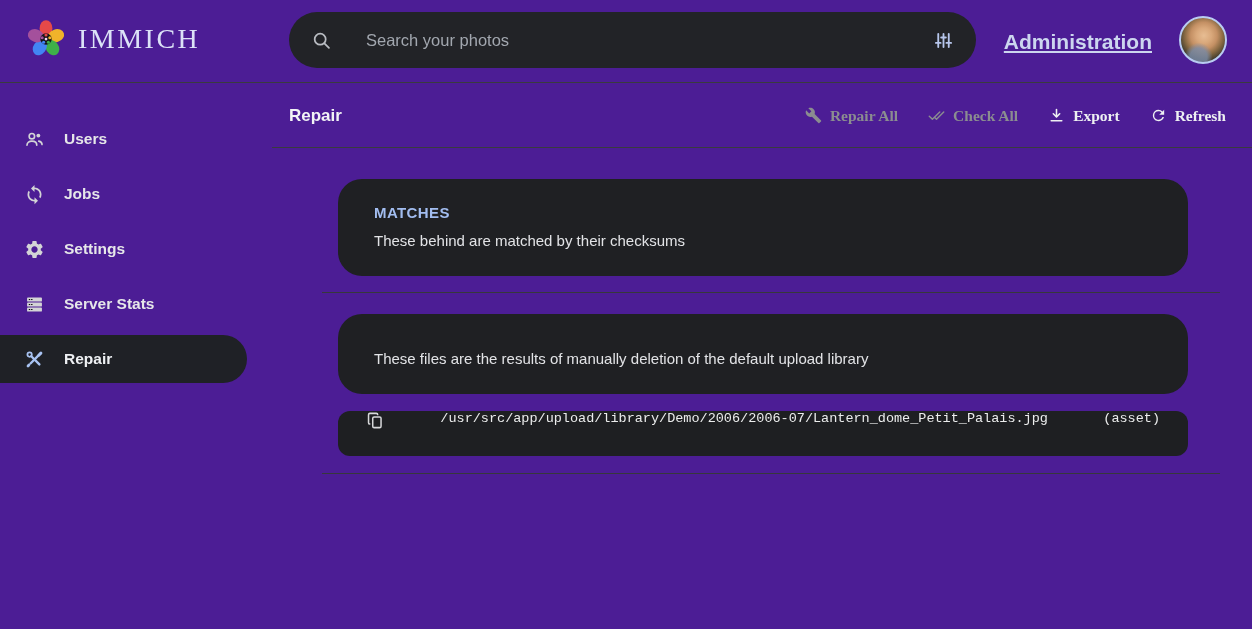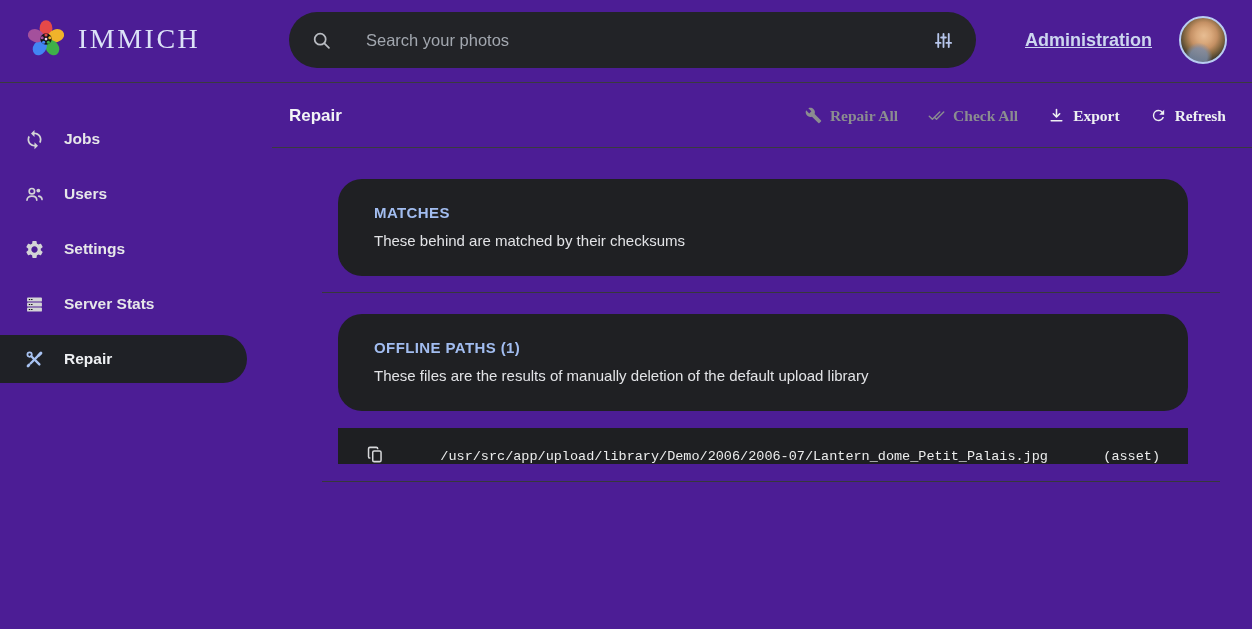--- a/index.html
+++ b/index.html
@@ -11,21 +11,21 @@
 
   
   .topbar{position:absolute;top:0;left:0;width:1252px;height:83px;border-bottom:1px solid #3a3b3e;box-sizing:border-box;}
   .logo{position:absolute;left:24px;top:17px;display:flex;align-items:center;gap:10px;}
   .logo-text{font-family:"Liberation Serif",serif;font-size:28px;letter-spacing:2.5px;color:#dce2f7;font-weight:400;}
   .search-bar{position:absolute;left:289px;top:12px;width:687px;height:56px;border-radius:28px;background:#222327;display:flex;align-items:center;gap:32px;padding:0 22px;box-sizing:border-box;}
   .search-bar input{flex:1;background:transparent;border:none;outline:none;color:#cfd2d8;font-size:16.5px;font-family:"Liberation Sans",sans-serif;}
   .search-bar input::placeholder{color:#a2a7af;}
   .search-icon{color:#b9bcc2;}
   .tune-icon{color:#b7c6ec;}
-  .admin-link{position:absolute;right:100px;top:30px;font-size:18px;font-weight:700;color:#ccd6ef;text-decoration:underline;cursor:pointer;}
+  .admin-link{position:absolute;right:100px;top:30px;font-size:21px;font-weight:700;color:#ccd6ef;text-decoration:underline;cursor:pointer;}
   .avatar{position:absolute;right:25px;top:16px;width:48px;height:48px;border-radius:50%;border:2px solid #b9ccf2;box-sizing:border-box;cursor:pointer;
     background:
       radial-gradient(circle at 40% 88%, rgba(122,140,170,.8) 0 18%, transparent 30%),
       radial-gradient(circle at 52% 40%, #e7bd93 0%, #d9a87b 22%, #c49064 38%, #8a6b44 54%, #4a422f 70%, #33301f 100%);
   }
 
   
   .sidebar{position:absolute;top:84px;left:0;width:272px;height:545px;padding-top:31px;box-sizing:border-box;}
   .side-item{width:247px;height:48px;display:flex;align-items:center;gap:19px;padding-left:24px;margin-bottom:7px;
     border-radius:0 24px 24px 0;box-sizing:border-box;font-size:15.5px;font-weight:600;color:#e6e7e9;cursor:pointer;}
@@ -42,21 +42,21 @@
     font-size:15.5px;font-weight:600;color:#eef0f2;cursor:pointer;}
   .tbtn.disabled{color:#8b8d90;cursor:default;}
   .tbtn .t-icon{width:17px;height:17px;}
 
   .content{padding:31px 0 0 66px;}
   .card{width:850px;background:#1f2023;border-radius:24px;padding:25px 36px;box-sizing:border-box;}
   .card-title{color:#a2bdf0;font-size:15px;font-weight:700;letter-spacing:.4px;}
   .card-desc{color:#e2e3e6;font-size:15px;font-weight:500;margin-top:9px;line-height:21px;max-width:775px;}
   .section-divider{border:none;border-top:1px solid #37383b;margin:16px 0 21px -16px;width:898px;}
   .section-divider.bottom{margin-top:17px;margin-bottom:0;}
-  .file-row{width:850px;height:36px;background:#1e1f22;border-radius:0;display:flex;align-items:flex-end;
+  .file-row{width:850px;height:45px;background:#1e1f22;border-radius:12px;display:flex;align-items:flex-start;
     padding:0 27px 0 28px;box-sizing:border-box;margin:17px 0;
     font-family:"Liberation Mono","DejaVu Sans Mono",monospace;font-size:13.5px;color:#eceded;}
   .copy-btn{background:none;border:none;padding:0;color:#d8d9db;cursor:pointer;display:flex;}
   .file-path{flex:1;text-align:center;}
   .file-tag{padding-right:1px;}
 </style>
 </head>
 <body>
 
 <div class="viewport">
@@ -105,37 +105,37 @@
     </div>
 
     <a class="admin-link">Administration</a>
     <div class="avatar"></div>
   </header>
 
   <nav class="sidebar">
 
     <div class="side-item">
       <span class="s-icon">
-        <svg width="21" height="21" viewBox="0 0 24 24" fill="currentColor">
-          <path d="M12 4V1L8 5l4 4V6c3.31 0 6 2.69 6 6 0 1.01-.25 1.97-.7 2.8l1.46 1.46A7.93 7.93 0 0 0 20 12c0-4.42-3.58-8-8-8zm0 14c-3.31 0-6-2.69-6-6 0-1.01.25-1.97.7-2.8L5.24 7.74A7.93 7.93 0 0 0 4 12c0 4.42 3.58 8 8 8v3l4-4-4-4v3z"></path>
-        </svg>
-      </span>
-      <span>Jobs</span>
-    </div>
-
-    <div class="side-item">
-      <span class="s-icon">
         <svg width="21" height="21" viewBox="0 0 24 24" fill="none" stroke="currentColor" stroke-width="1.9" stroke-linecap="round">
           <circle cx="9" cy="8.2" r="3.1"></circle>
           <path d="M3.4 18.6c0-3.1 2.7-4.7 5.6-4.7s5.6 1.6 5.6 4.7"></path>
           <circle cx="16.4" cy="7.5" r="2.2" fill="currentColor" stroke="none"></circle>
           <path d="M16.9 13.9c2.1.4 3.7 1.7 3.7 3.9"></path>
         </svg>
       </span>
       <span>Users</span>
+    </div>
+
+    <div class="side-item">
+      <span class="s-icon">
+        <svg width="21" height="21" viewBox="0 0 24 24" fill="currentColor">
+          <path d="M12 4V1L8 5l4 4V6c3.31 0 6 2.69 6 6 0 1.01-.25 1.97-.7 2.8l1.46 1.46A7.93 7.93 0 0 0 20 12c0-4.42-3.58-8-8-8zm0 14c-3.31 0-6-2.69-6-6 0-1.01.25-1.97.7-2.8L5.24 7.74A7.93 7.93 0 0 0 4 12c0 4.42 3.58 8 8 8v3l4-4-4-4v3z"></path>
+        </svg>
+      </span>
+      <span>Jobs</span>
     </div>
 
     <div class="side-item">
       <span class="s-icon">
         <svg width="21" height="21" viewBox="0 0 24 24" fill="currentColor">
           <path d="M19.14 12.94c.04-.3.06-.61.06-.94 0-.32-.02-.64-.07-.94l2.03-1.58a.49.49 0 0 0 .12-.61l-1.92-3.32a.488.488 0 0 0-.59-.22l-2.39.96c-.5-.38-1.03-.7-1.62-.94l-.36-2.54a.484.484 0 0 0-.48-.41h-3.84c-.24 0-.43.17-.47.41l-.36 2.54c-.59.24-1.13.57-1.62.94l-2.39-.96c-.22-.08-.47 0-.59.22L2.74 8.87c-.12.21-.08.47.12.61l2.03 1.58c-.05.3-.09.63-.09.94s.02.64.07.94l-2.03 1.58a.49.49 0 0 0-.12.61l1.92 3.32c.12.22.37.29.59.22l2.39-.96c.5.38 1.03.7 1.62.94l.36 2.54c.05.24.24.41.48.41h3.84c.24 0 .44-.17.47-.41l.36-2.54c.59-.24 1.13-.56 1.62-.94l2.39.96c.22.08.47 0 .59-.22l1.92-3.32c.12-.22.07-.47-.12-.61l-2.01-1.58zM12 15.6c-1.98 0-3.6-1.62-3.6-3.6s1.62-3.6 3.6-3.6 3.6 1.62 3.6 3.6-1.62 3.6-3.6 3.6z"></path>
         </svg>
       </span>
       <span>Settings</span>
     </div>
@@ -223,21 +223,20 @@
     <div class="content">
 
       <section class="card">
         <div class="card-title">MATCHES</div>
         <div class="card-desc">These behind are matched by their checksums</div>
       </section>
 
       <hr class="section-divider">
 
       <section class="card">
-        <div class="card-title">OFFLINE PATHS (1)</div>
         <div class="card-desc">These files are the results of manually deletion of the default upload library</div>
       </section>
 
       <div class="file-row">
         <button class="copy-btn">
           <span>
             <svg width="19" height="19" viewBox="0 0 24 24" fill="none" stroke="currentColor" stroke-width="1.9" stroke-linejoin="round">
               <rect x="8.5" y="7.5" width="10.5" height="13.5" rx="1.8"></rect>
               <path d="M5.5 16.5H5a1.8 1.8 0 0 1-1.8-1.8V4.8A1.8 1.8 0 0 1 5 3h8a1.8 1.8 0 0 1 1.8 1.8v.7"></path>
             </svg>

